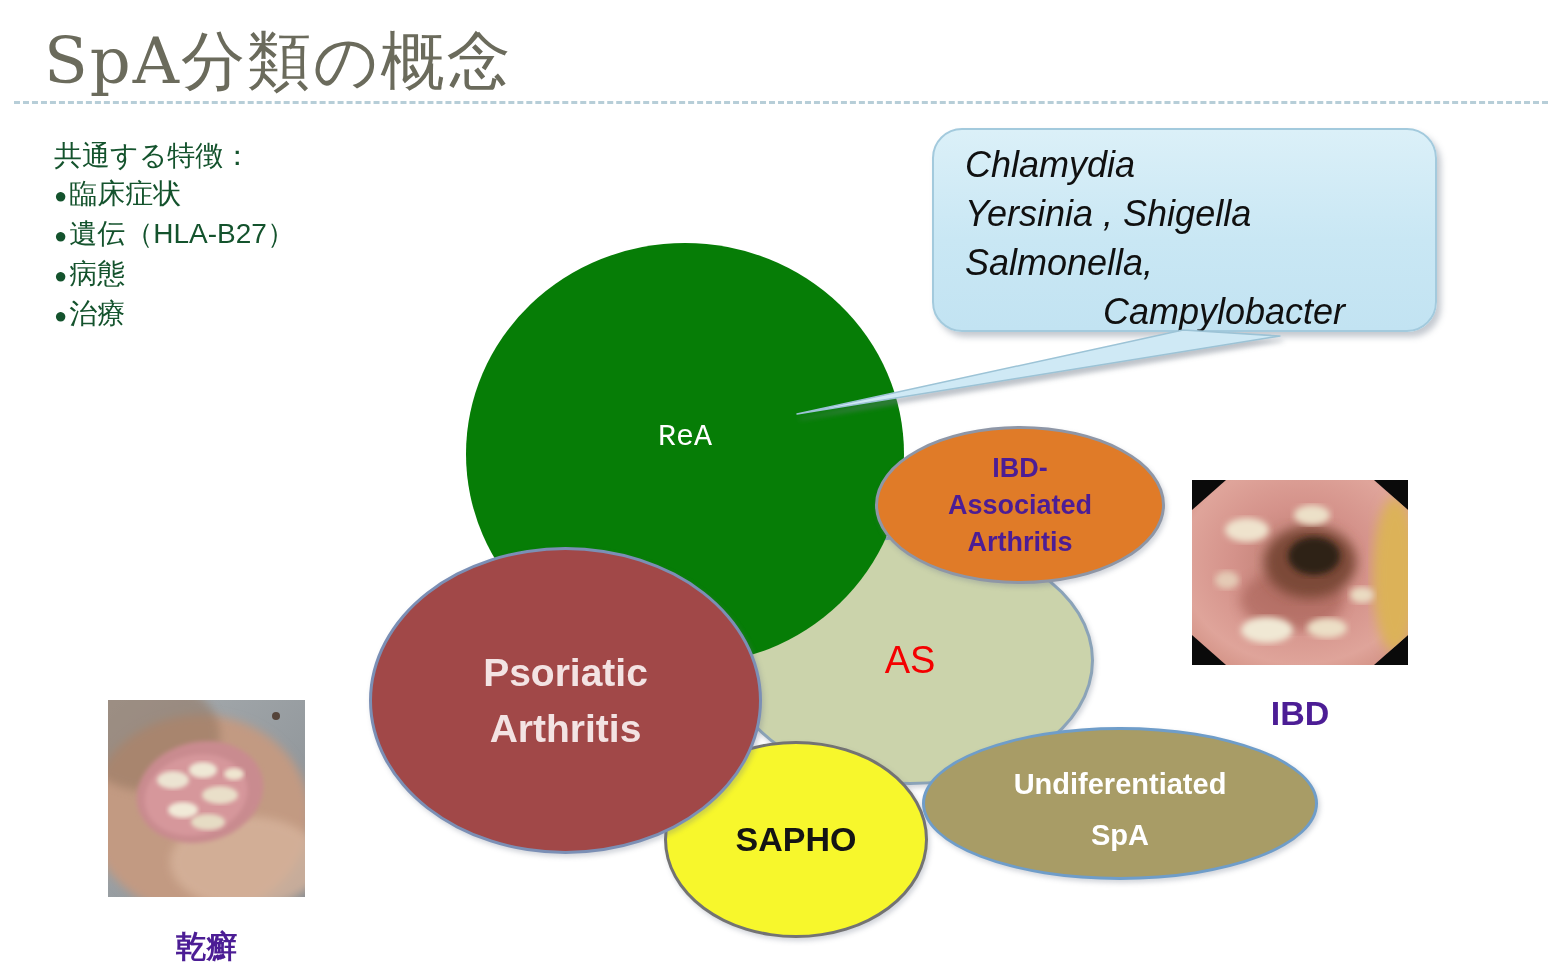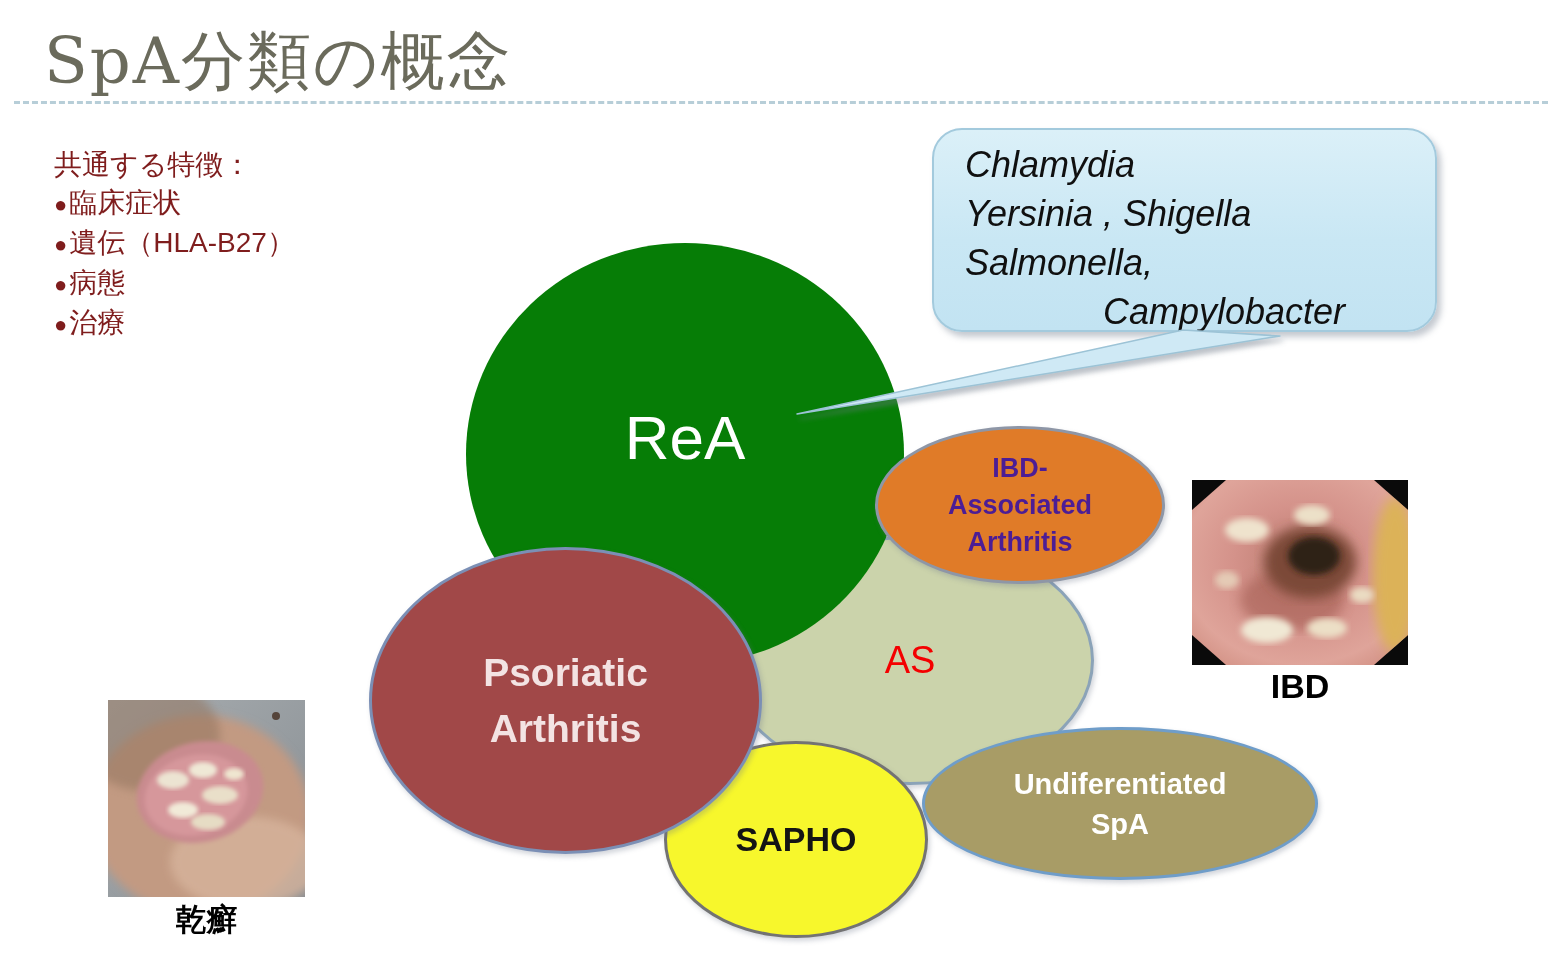--- a/index.html
+++ b/index.html
@@ -11,57 +11,57 @@
   .slide-title{
     position:absolute;left:28px;top:4px;margin:16px;
     font-family:"DejaVu Serif","Liberation Serif",serif;
     font-size:64px;font-weight:400;color:#6b6b5c;letter-spacing:2px;line-height:1.3;
   }
   .title-separator{
     position:absolute;left:14px;right:2px;top:101px;height:0;
     border-top:3px dashed #b7ced8;
   }
   
-  .features{position:absolute;left:54px;top:146px;color:#7f1d1d;font-size:28px;line-height:38px;}
+  .features{position:absolute;left:54px;top:137px;color:#14532d;font-size:28px;line-height:38px;}
   .features .heading{font-weight:400;}
   .features ul{list-style:none;margin:0;padding:0;}
   .features li{display:flex;align-items:baseline;}
   .features .bullet{font-size:22px;margin-right:2px;}
   
   .shape{position:absolute;border-radius:50%;display:flex;flex-direction:column;
          align-items:center;justify-content:center;text-align:center;
          box-shadow:2px 3px 5px rgba(105,115,135,.30);}
   .shape-rea{left:466px;top:243px;width:438px;height:422px;background:#067d06;z-index:6;box-shadow:none;}
-  .shape-rea .lbl{color:#ffffff;font-size:62px;font-weight:400;padding-bottom:34px;}
+  .shape-rea .lbl{color:#ffffff;font-size:30px;font-weight:400;padding-bottom:34px;font-family:Liberation Mono, monospace;}
   .shape-as{left:726px;top:536px;width:362px;height:243px;background:#cbd3ab;border:3px solid #8ba3b8;z-index:5;}
   .shape-as .lbl{color:#f40000;font-size:38px;font-weight:400;}
   .shape-ibd{left:875px;top:426px;width:284px;height:152px;background:#e07b28;border:3px solid #8e96a6;z-index:7;}
   .shape-ibd .lbl{color:#4c1d95;font-size:27px;font-weight:700;line-height:37px;}
   .shape-sapho{left:664px;top:741px;width:258px;height:191px;background:#f7f72c;border:3px solid #737373;z-index:8;}
   .shape-sapho .lbl{color:#141414;font-size:34px;font-weight:700;}
   .shape-pso{left:369px;top:547px;width:387px;height:301px;background:#a14848;border:3px solid #7b8fb5;z-index:9;}
   .shape-pso .lbl{color:#f3e3e3;font-size:39px;font-weight:700;line-height:56px;}
   .shape-und{left:922px;top:727px;width:390px;height:147px;background:#a89c66;border:3px solid #6f9dc9;z-index:10;}
-  .shape-und .lbl{color:#ffffff;font-size:29px;font-weight:700;line-height:40px;}
+  .shape-und .lbl{color:#ffffff;font-size:29px;font-weight:700;line-height:40px;margin-top:11px;}
   
   .bubble{
     position:absolute;left:932px;top:128px;width:505px;height:204px;z-index:40;
     background:linear-gradient(180deg,#dbf0f8 0%,#c9e7f4 55%,#c2e3f2 100%);
     border:2px solid #a3cadd;border-radius:30px;
     box-shadow:4px 5px 6px rgba(125,135,150,.45);
     box-sizing:border-box;padding:10px 0 0 31px;
     font-size:36px;font-style:italic;color:#101010;line-height:49px;
   }
   .bubble .line-indent{padding-left:48px;text-align:center;}
   .tail-svg{position:absolute;left:0;top:0;width:1550px;height:975px;z-index:41;pointer-events:none;}
   
   .photo{position:absolute;display:block;}
   .photo-psoriasis{left:108px;top:700px;width:197px;height:197px;}
   .photo-ibd{left:1192px;top:480px;width:216px;height:185px;}
-  .caption{position:absolute;color:#000000;font-weight:700;text-align:center;}
+  .caption{position:absolute;color:#4c1d95;font-weight:700;text-align:center;margin-top:27px;}
   .caption-psoriasis{left:108px;top:899px;width:197px;font-size:31px;}
   .caption-ibd{left:1192px;top:667px;width:216px;font-size:34px;}
 </style>
 </head>
 <body>
 
 <div class="slide">
 
   <h1 class="slide-title">SpA分類の概念</h1>
   <div class="title-separator"></div>

